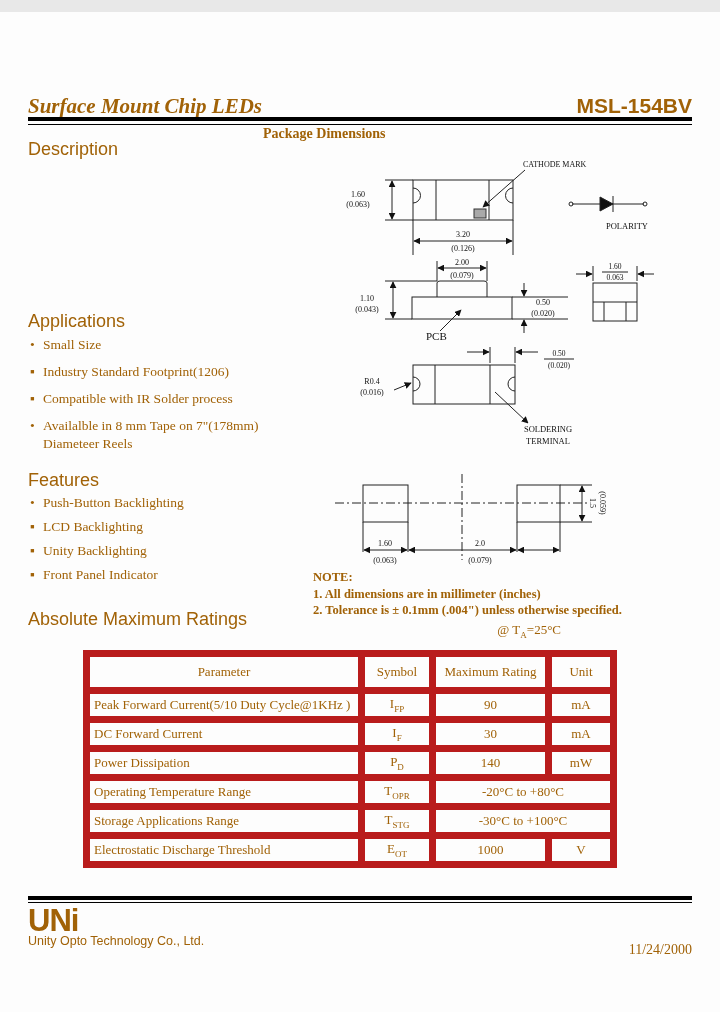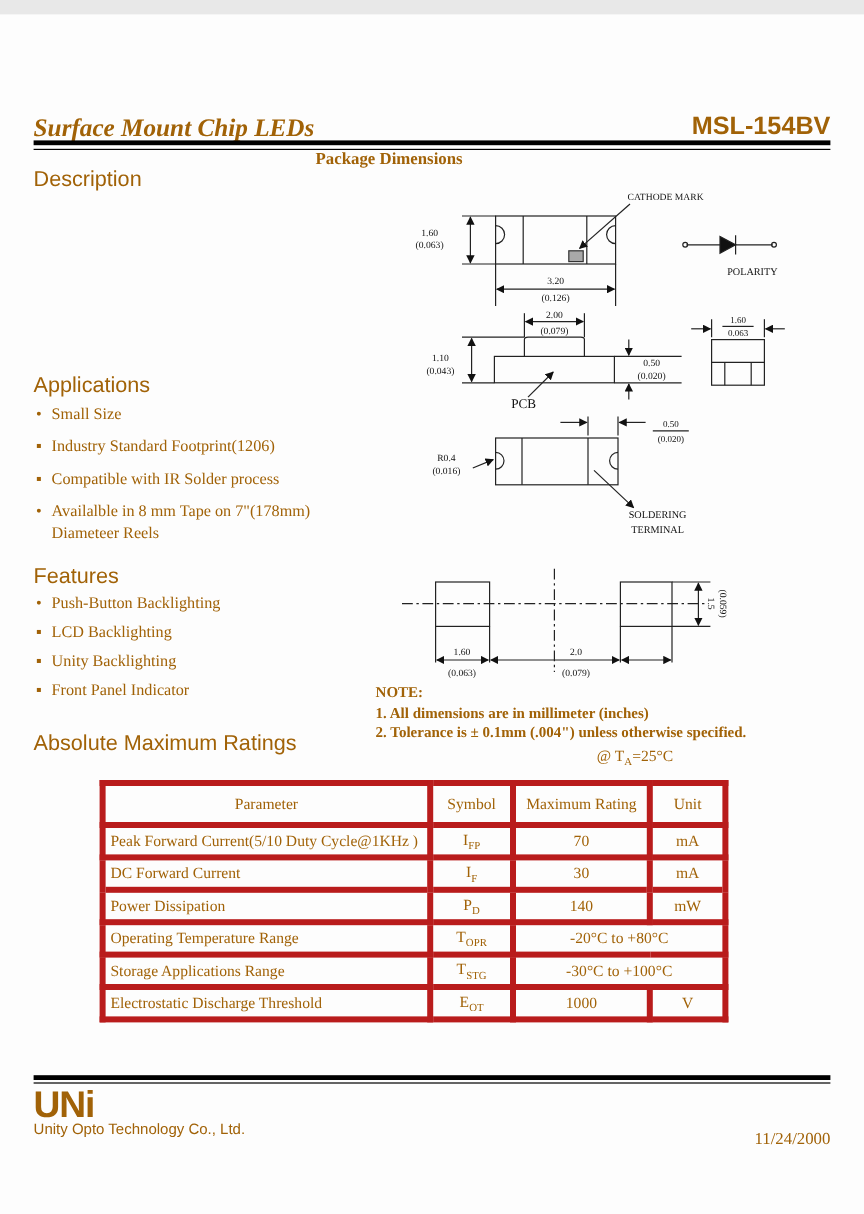--- a/index.html
+++ b/index.html
@@ -23,21 +23,21 @@
   ul.blist li .blt{position:absolute;left:0;top:0;}
   .apps li{margin-bottom:11px;}
   .feats li{margin-bottom:8px;}
   .cont-line{padding-left:13px;font-size:13.5px;}
   
   .note{font-weight:bold;font-size:12.5px;line-height:16.5px;}
   
   .cond{font-size:13px;}
   .cond sub{font-size:9px;}
   table.ratings{border-collapse:collapse;border:2px solid #000;font-size:13px;}
-  table.ratings th,table.ratings td{border:5px solid #b91c1c;font-weight:normal;padding:0 4px;}
+  table.ratings th,table.ratings td{border:7px solid #b91c1c;font-weight:normal;padding:0 4px;}
   table.ratings th{height:30px;text-align:center;}
   table.ratings td{height:22px;}
   td.c{text-align:center;}
   tr.thick td{border-bottom:2px solid #000;}
   .sym sub{font-size:9px;}
   
   svg text{font-family:"Liberation Serif",serif;fill:#111;}
   
   .logo{font-family:"Liberation Sans",sans-serif;font-weight:900;font-size:31px;
         letter-spacing:-1px;line-height:28px;}
@@ -237,21 +237,21 @@
     <tbody>
         <tr>
       <th style="width:260px;">Parameter</th>
       <th style="width:56px;">Symbol</th>
       <th style="width:101px;">Maximum  Rating</th>
       <th style="width:50px;">Unit</th>
     </tr>
     <tr>
       <td>Peak Forward Current(5/10 Duty Cycle@1KHz )</td>
       <td class="c sym"><span>I</span><sub>FP</sub></td>
-      <td class="c">70</td>
+      <td class="c">90</td>
       <td class="c">mA</td>
     </tr>
     <tr class="thick">
       <td>DC Forward Current</td>
       <td class="c sym"><span>I</span><sub>F</sub></td>
       <td class="c">30</td>
       <td class="c">mA</td>
     </tr>
     <tr>
       <td>Power Dissipation</td>

